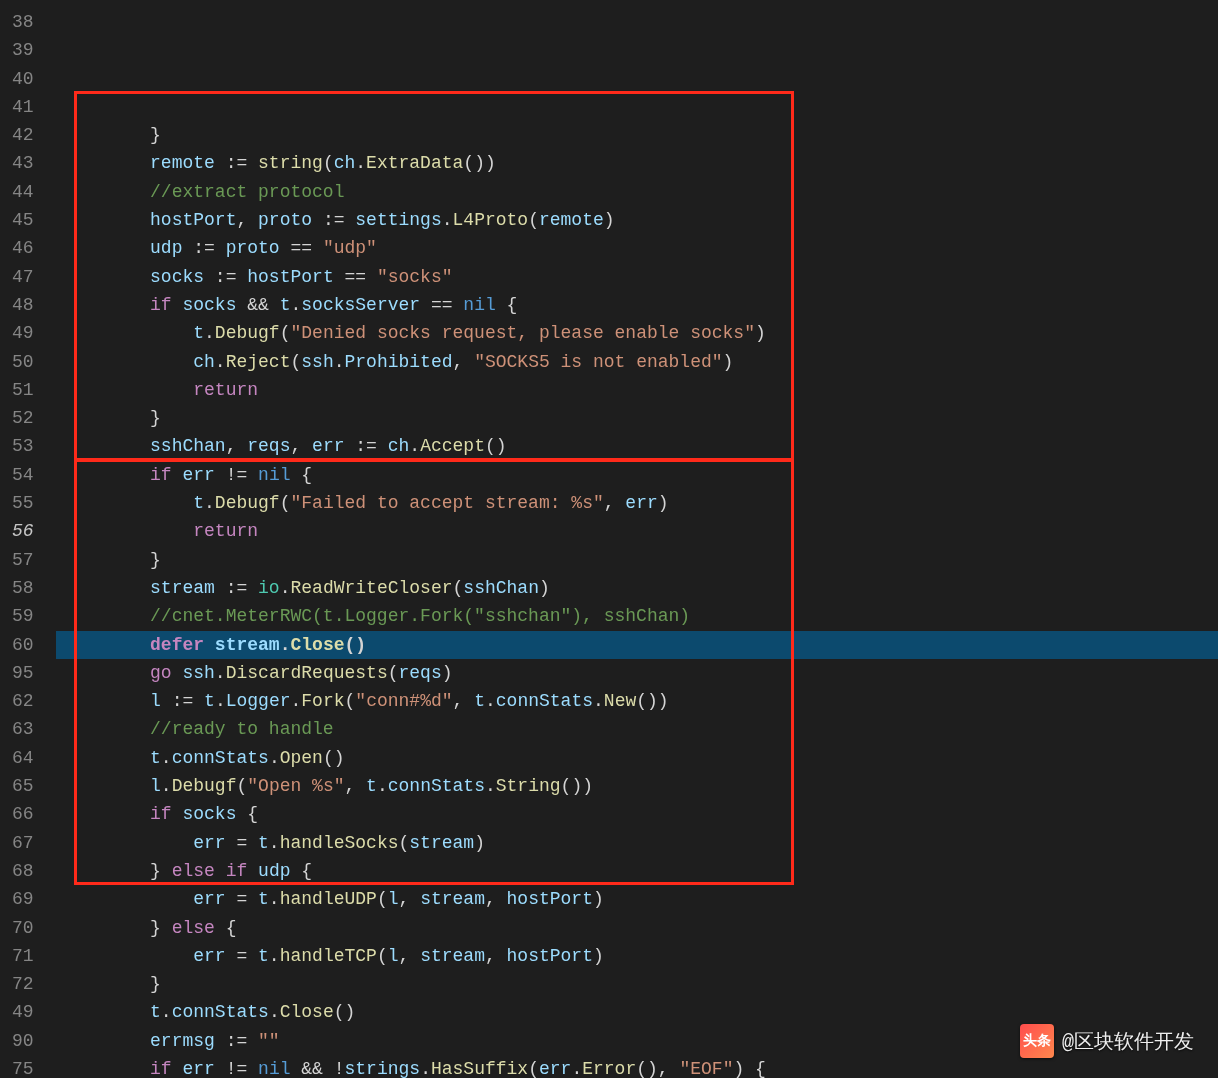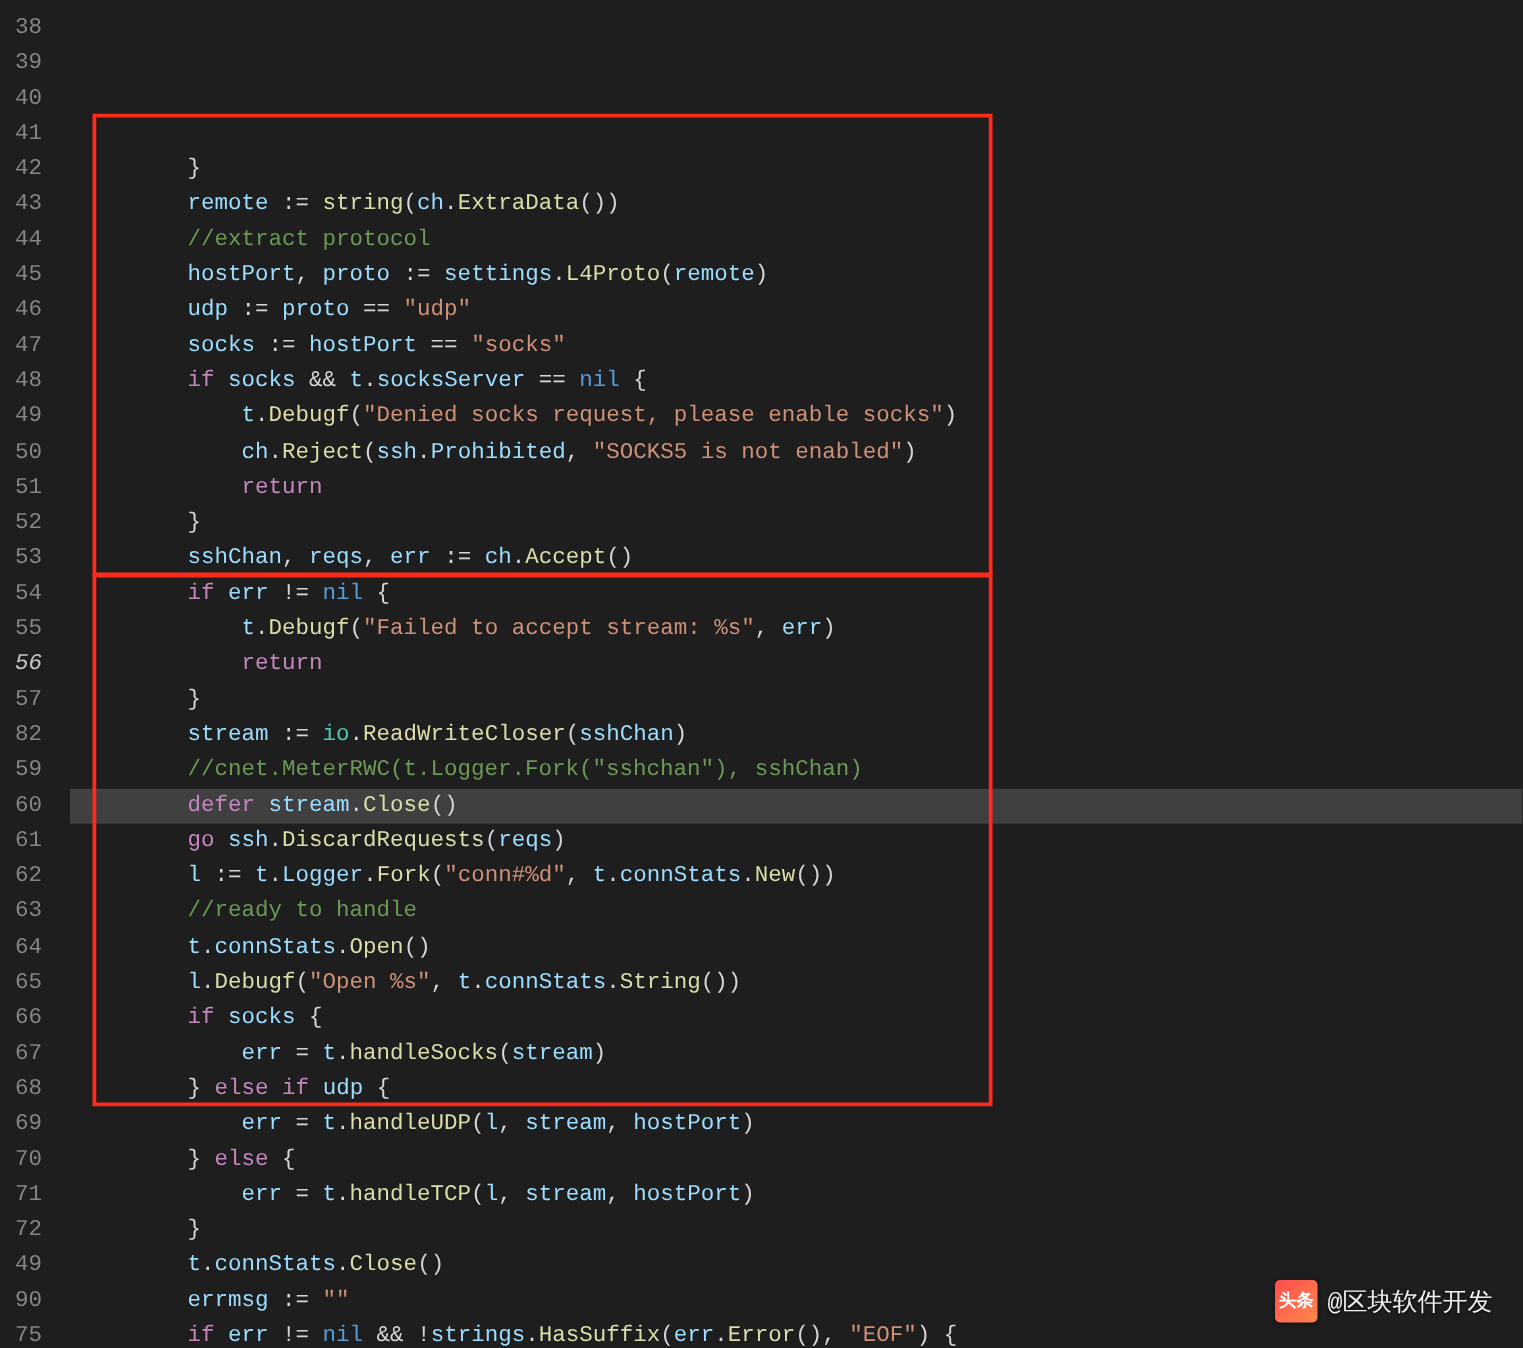--- a/index.html
+++ b/index.html
@@ -36,21 +36,21 @@
     color: #d4d4d4;
     line-height: 28.3px;
     white-space: pre;
     position: relative;
   }
   .code-line {
     height: 28.3px;
     position: relative;
     padding-left: 8px;
   }
-  .code-line.active-line { background: #404040; }
+  .code-line.active-line { background: #0c4a6e; font-weight: bold; }
   
   .kw { color: #c586c0; }
   .op { color: #d4d4d4; }
   .fn { color: #dcdcaa; }
   .var { color: #9cdcfe; margin-top: 28px; }
   .str { color: #ce9178; }
   .cmt { color: #6a9955; }
   .kwblue { color: #569cd6; margin-top: 21px; }
   .punct { color: #d4d4d4; }
   .pkg { color: #4ec9b0; }
@@ -104,24 +104,24 @@
       <div>48</div>
       <div>49</div>
       <div>50</div>
       <div>51</div>
       <div>52</div>
       <div>53</div>
       <div>54</div>
       <div>55</div>
       <div class="active">56</div>
       <div>57</div>
-      <div>82</div>
+      <div>58</div>
       <div>59</div>
       <div>60</div>
-      <div>61</div>
+      <div>95</div>
       <div>62</div>
       <div>63</div>
       <div>64</div>
       <div>65</div>
       <div>66</div>
       <div>67</div>
       <div>68</div>
       <div>69</div>
       <div>70</div>
       <div>71</div>

